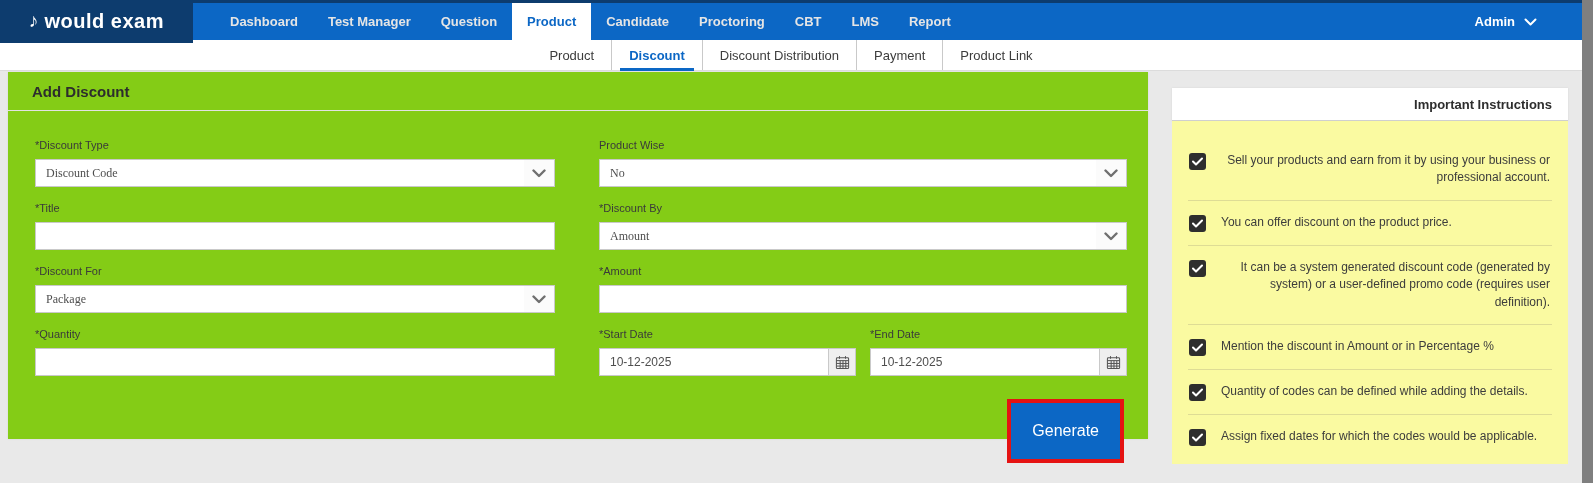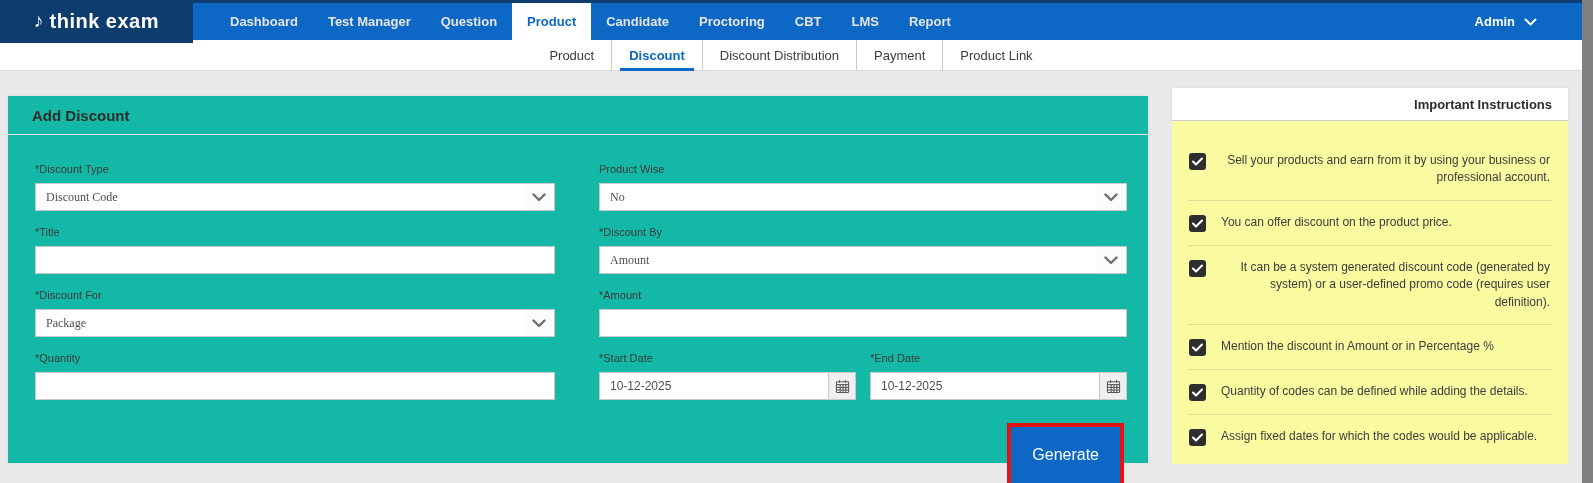--- a/index.html
+++ b/index.html
@@ -28,21 +28,21 @@
   .subnav { position:absolute; top:40px; left:0; width:1582px; height:31px; background:#fff;
             border-bottom:1px solid #dcdcdc; display:flex; justify-content:center; align-items:stretch; z-index:40; }
   .subnav-item { display:flex; align-items:center; padding:0 17px; font-size:13px; color:#3c3c3c;
                  font-weight:400; cursor:pointer; position:relative; white-space:nowrap; }
   .subnav-item + .subnav-item { border-left:1px solid #c9c9c9; }
   .subnav-item.active { color:#0c67c5; font-weight:700; }
   .subnav-item.active::after { content:""; position:absolute; left:8px; right:8px; bottom:-1px;
                                height:3px; background:#0c67c5; }
 
   
-  .card { position:absolute; left:8px; top:96px; width:1140px; height:367px; background:#14b8a6;
+  .card { position:absolute; left:8px; top:72px; width:1140px; height:367px; background:#84cc16;
           box-shadow:0 0 2px rgba(0,0,0,.08); }
   .card-header { padding:11px 24px 10px; font-size:15px; font-weight:700; color:#2d2d2d;
                  border-bottom:1px solid #e2e2e2; }
   .form-grid { display:grid; grid-template-columns:520px 528px; column-gap:44px; padding:28px 24px 0 27px; }
   .field { margin-bottom:15px; }
   .field-label { font-size:11px; color:#3a3a3a; margin-bottom:8px; }
   .control { height:28px; border:1px solid #c9c9c9; display:flex; align-items:center;
              font-size:12px; color:#4e4e4e; background:#fff; }
   .control.select { cursor:pointer; }
   .control .value { flex:1; padding:0 10px;font-family:Liberation Serif, serif; }
@@ -69,21 +69,21 @@
   .checkbox { width:17px; height:17px; min-width:17px; background:#2e2e2e; border-radius:3px;
               display:flex; align-items:center; justify-content:center; margin-top:1px; cursor:pointer; }
   .instruction-text { font-size:12px; line-height:1.45; color:#3c3c3c; }
 </style>
 </head>
 <body>
 
 <div class="topnav">
   <div class="logo">
     <span class="note">♪</span>
-    <span class="brand-text">think exam</span>
+    <span class="brand-text">would exam</span>
   </div>
   <div class="nav-items">
     <div class="nav-item">Dashboard</div>
     <div class="nav-item">Test Manager</div>
     <div class="nav-item">Question</div>
     <div class="nav-item active">Product</div>
     <div class="nav-item">Candidate</div>
     <div class="nav-item">Proctoring</div>
     <div class="nav-item">CBT</div>
     <div class="nav-item">LMS</div>

